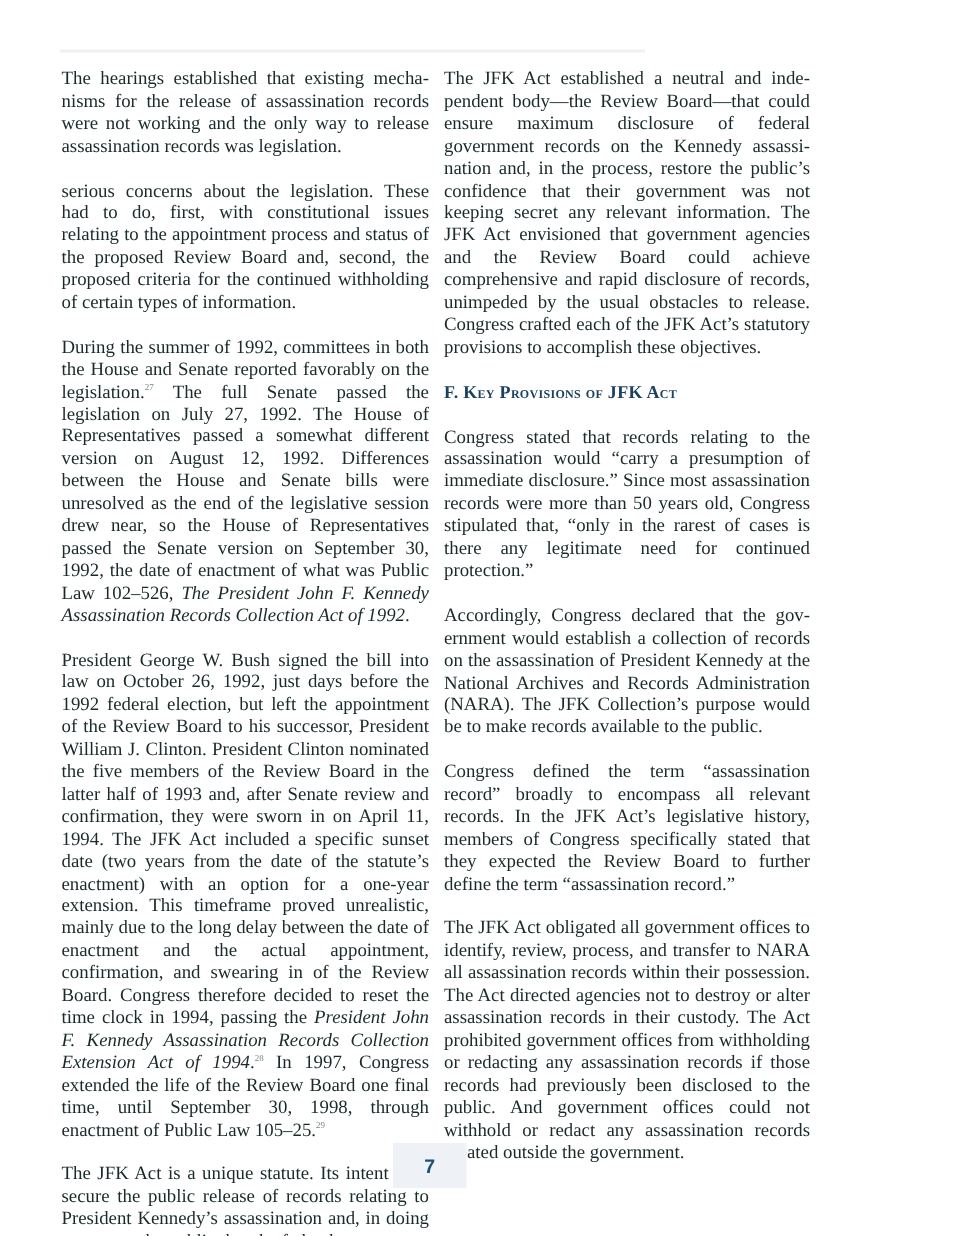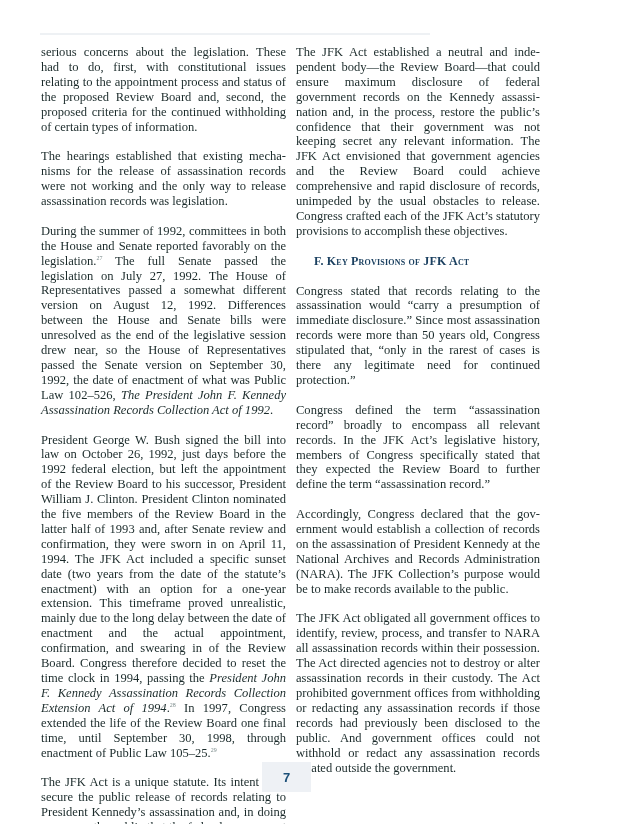--- a/index.html
+++ b/index.html
@@ -23,48 +23,48 @@
     .col-left { left: 41px; }
     .col-right { left: 296px; width: 244px; }
     .column p { margin-bottom: 14.9px; }
     .column p:last-child { margin-bottom: 0; }
     .column em { font-style: italic; }
     sup.fn {
       font-size: 6px; line-height: 0; vertical-align: 5px; color: #7a8a8a;
     }
     .section-heading {
       font-variant: small-caps; font-weight: bold; color: #1b4060;
-      font-size: 12px; letter-spacing: 0.2px; margin: 2px 0 15px 18px;
+      font-size: 12px; letter-spacing: 0.2px; margin: 2px 0 15px 0;
     }
     .page-number-box {
       position: absolute; left: 262px; top: 762px; width: 49px; height: 30px;
       background: #eef1f5; display: flex; align-items: center; justify-content: center;
     }
     .page-number {
       font-family: "Liberation Sans", "DejaVu Sans", sans-serif;
       font-weight: bold; font-size: 13px; color: #1c5078;
     }
   </style>
 </head>
 <body>
 
 <div class="top-rule"></div>
 
 <div class="column col-left">
+  <p>The hearings established that existing mecha­nisms for the release of assassination records were not working and the only way to release assassination records was legislation.</p>
   <p>serious concerns about the legislation. These had to do, first, with constitutional issues relating to the appointment process and sta­tus of the proposed Review Board and, sec­ond, the proposed criteria for the continued withholding of certain types of information.</p>
-  <p>The hearings established that existing mecha­nisms for the release of assassination records were not working and the only way to release assassination records was legislation.</p>
   <p><span>During the summer of 1992, committees in both the House and Senate reported favor­ably on the legislation.</span><sup class="fn">27</sup><span> The full Senate passed the legislation on July 27, 1992. The House of Representatives passed a some­what different version on August 12, 1992. Differences between the House and Senate bills were unresolved as the end of the leg­islative session drew near, so the House of Representatives passed the Senate version on September 30, 1992, the date of enactment of what was Public Law 102–526, </span><em>The President John F. Kennedy Assassination Records Collec­tion Act of 1992</em><span>.</span></p>
   <p><span>President George W. Bush signed the bill into law on October 26, 1992, just days before the 1992 federal election, but left the appoint­ment of the Review Board to his successor, President William J. Clinton. President Clin­ton nominated the five members of the Review Board in the latter half of 1993 and, after Senate review and confirmation, they were sworn in on April 11, 1994. The JFK Act included a specific sunset date (two years from the date of the statute’s enactment) with an option for a one-year extension. This time­frame proved unrealistic, mainly due to the long delay between the date of enactment and the actual appointment, confirmation, and swearing in of the Review Board. Con­gress therefore decided to reset the time clock in 1994, passing the </span><em>President John F. Kennedy Assassination Records Collection Extension Act of 1994</em><span>.</span><sup class="fn">28</sup><span> In 1997, Congress extended the life of the Review Board one final time, until Sep­tember 30, 1998, through enactment of Public Law 105–25.</span><sup class="fn">29</sup></p>
   <p>The JFK Act is a unique statute. Its intent is to secure the public release of records relating to President Kennedy’s assassination and, in doing so, assure the public that the federal government was not withholding material</p>
 </div>
 
 <div class="column col-right">
   <p>The JFK Act established a neutral and inde­pendent body—the Review Board—that could ensure maximum disclosure of federal government records on the Kennedy assassi­nation and, in the process, restore the pub­lic’s confidence that their government was not keeping secret any relevant information. The JFK Act envisioned that government agencies and the Review Board could achieve comprehensive and rapid disclosure of records, unimpeded by the usual obstacles to release. Congress crafted each of the JFK Act’s statutory provisions to accomplish these objectives.</p>
   <div class="section-heading">F. Key Provisions of JFK Act</div>
   <p>Congress stated that records relating to the assassination would “carry a presumption of immediate disclosure.” Since most assassina­tion records were more than 50 years old, Congress stipulated that, “only in the rarest of cases is there any legitimate need for con­tinued protection.”</p>
+  <p>Accordingly, Congress declared that the gov­ernment would establish a collection of records on the assassination of President Kennedy at the National Archives and Records Administration (NARA). The JFK Collection’s purpose would be to make records available to the public.</p>
   <p>Congress defined the term “assassination record” broadly to encompass all relevant records. In the JFK Act’s legislative history, members of Congress specifically stated that they expected the Review Board to further define the term “assassination record.”</p>
-  <p>Accordingly, Congress declared that the gov­ernment would establish a collection of records on the assassination of President Kennedy at the National Archives and Records Administration (NARA). The JFK Collection’s purpose would be to make records available to the public.</p>
   <p>The JFK Act obligated all government offices to identify, review, process, and transfer to NARA all assassination records within their possession. The Act directed agencies not to destroy or alter assassination records in their custody. The Act prohibited government offices from withholding or redacting any assassination records if those records had previously been disclosed to the public. And government offices could not withhold or redact any assassination records created out­side the government.</p>
 </div>
 
 <div class="page-number-box">
   <span class="page-number">7</span>
 </div>
 
 </body></html>

